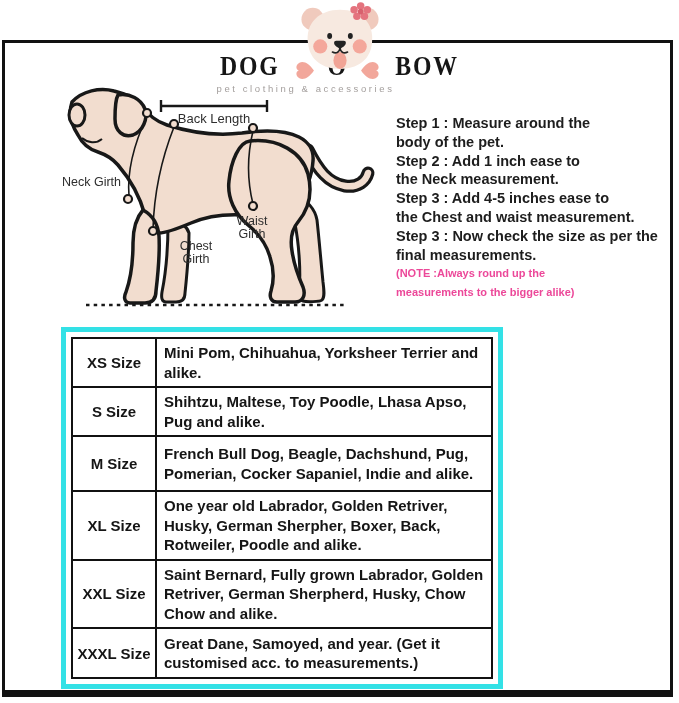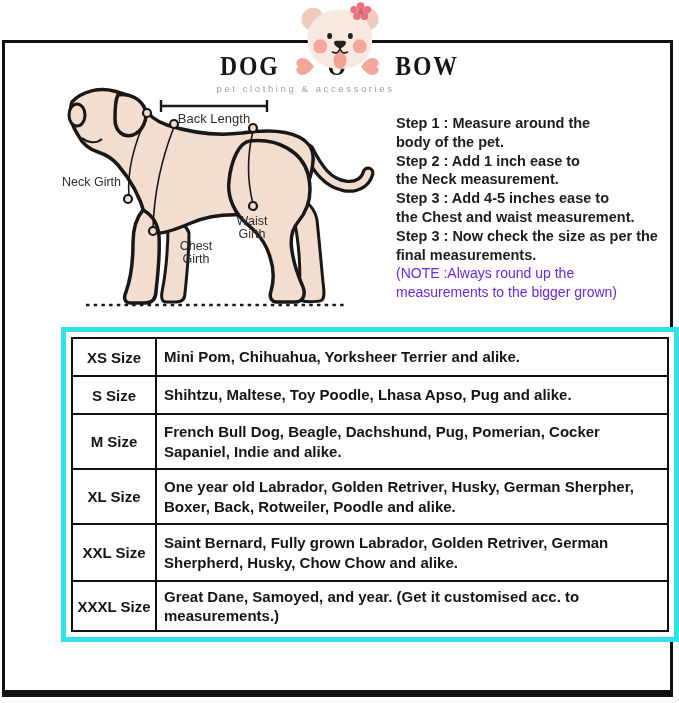--- a/index.html
+++ b/index.html
@@ -4,36 +4,36 @@
 <style>
   html,body{margin:0;padding:0;background:#fff;}
   #canvas{position:relative;width:679px;height:703px;background:#ffffff;overflow:hidden;
           font-family:"Liberation Sans",sans-serif;}
   
   .frame{position:absolute;left:2px;top:40px;width:671px;height:657px;box-sizing:border-box;
          border:3px solid #111;border-bottom-width:7px;z-index:1;}
   
   .logo-head{position:absolute;left:293px;top:2px;z-index:3;}
   .wordmark{position:absolute;left:0;top:53px;width:679px;display:flex;justify-content:center;
-            align-items:center;gap:9px;z-index:2;}
+            align-items:flex-end;gap:9px;z-index:2;}
   .wordmark .word{font-family:"Liberation Serif",serif;font-weight:700;font-size:27px;
                   letter-spacing:2px;color:#161616;transform:scaleX(.88);line-height:1;}
   .wordmark .bow{display:inline-block;line-height:0;}
   .tagline{position:absolute;left:0;top:83px;width:611px;text-align:center;font-size:9.5px;
            letter-spacing:2.6px;color:#a39e9c;z-index:2;}
   
   .dog-svg{position:absolute;left:56px;top:86px;z-index:2;}
   
   .howto-title{position:absolute;left:396px;top:95px;width:272px;font-size:17.5px;font-weight:700;
                letter-spacing:.4px;color:#cf2730;z-index:2;}
   .steps{position:absolute;left:396px;top:114px;width:272px;z-index:2;}
   .step-line{font-size:14.5px;font-weight:700;color:#1d1d1d;line-height:18.8px;white-space:nowrap;}
-  .note-line{font-size:14px;font-weight:400;color:#6d28d9;line-height:18.8px;white-space:nowrap;}
+  .note-line{font-size:11px;font-weight:700;color:#ec4899;line-height:18.8px;white-space:nowrap;}
   
-  .table-wrap{position:absolute;left:61px;top:327px;width:618px;box-sizing:border-box;
+  .table-wrap{position:absolute;left:61px;top:327px;width:442px;box-sizing:border-box;
               border:5px solid #33e1e6;background:#fff;padding:5px;z-index:2;}
   table.sizes{width:100%;border-collapse:collapse;}
   table.sizes td{border:2px solid #111;vertical-align:middle;font-weight:700;color:#151515;}
   td.size-col{width:80px;text-align:center;font-size:15px;}
   td.breed-col{font-size:15px;line-height:19.5px;padding:4px 4px 4px 7px;}
   .h1{height:38px;} .h2{height:55px;} .h2b{height:57px;} .h2c{height:50px;}
   text{font-family:"Liberation Sans",sans-serif;}
 </style>
 </head>
 <body>
@@ -131,21 +131,21 @@
   <div class="steps">
     <div class="step-line">Step 1 : Measure around the</div>
     <div class="step-line">body of the pet.</div>
     <div class="step-line">Step 2 : Add 1 inch ease to</div>
     <div class="step-line">the Neck measurement.</div>
     <div class="step-line">Step 3 : Add 4-5 inches ease to</div>
     <div class="step-line">the Chest and waist measurement.</div>
     <div class="step-line">Step 3 : Now check the size as per the</div>
     <div class="step-line">final measurements.</div>
     <div class="note-line">(NOTE :Always round up the</div>
-    <div class="note-line">measurements to the bigger grown)</div>
+    <div class="note-line">measurements to the bigger alike)</div>
   </div>
 
   <div class="table-wrap">
     <table class="sizes">
       <tbody>
           <tr class="h1">
         <td class="size-col">XS Size</td>
         <td class="breed-col">Mini Pom, Chihuahua, Yorksheer Terrier and alike.</td>
       </tr>
       <tr class="h1">

